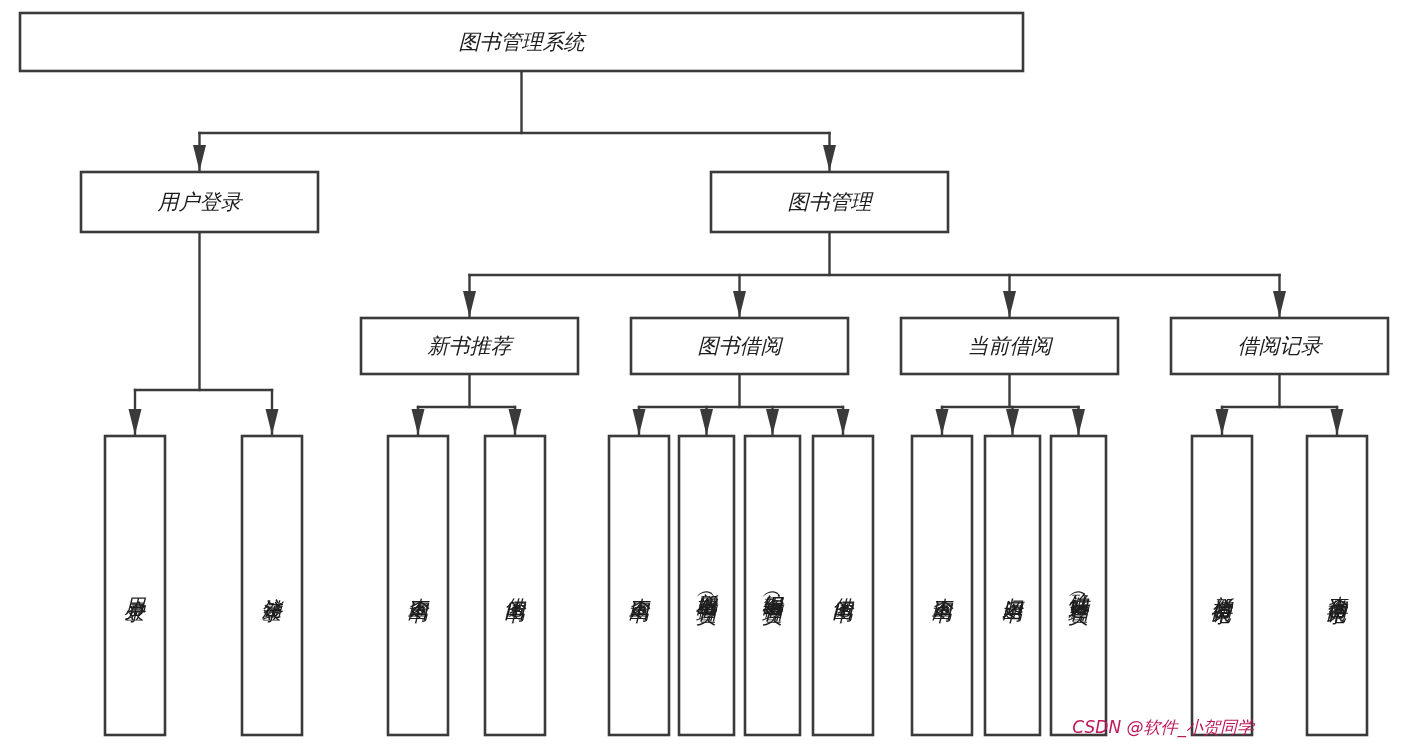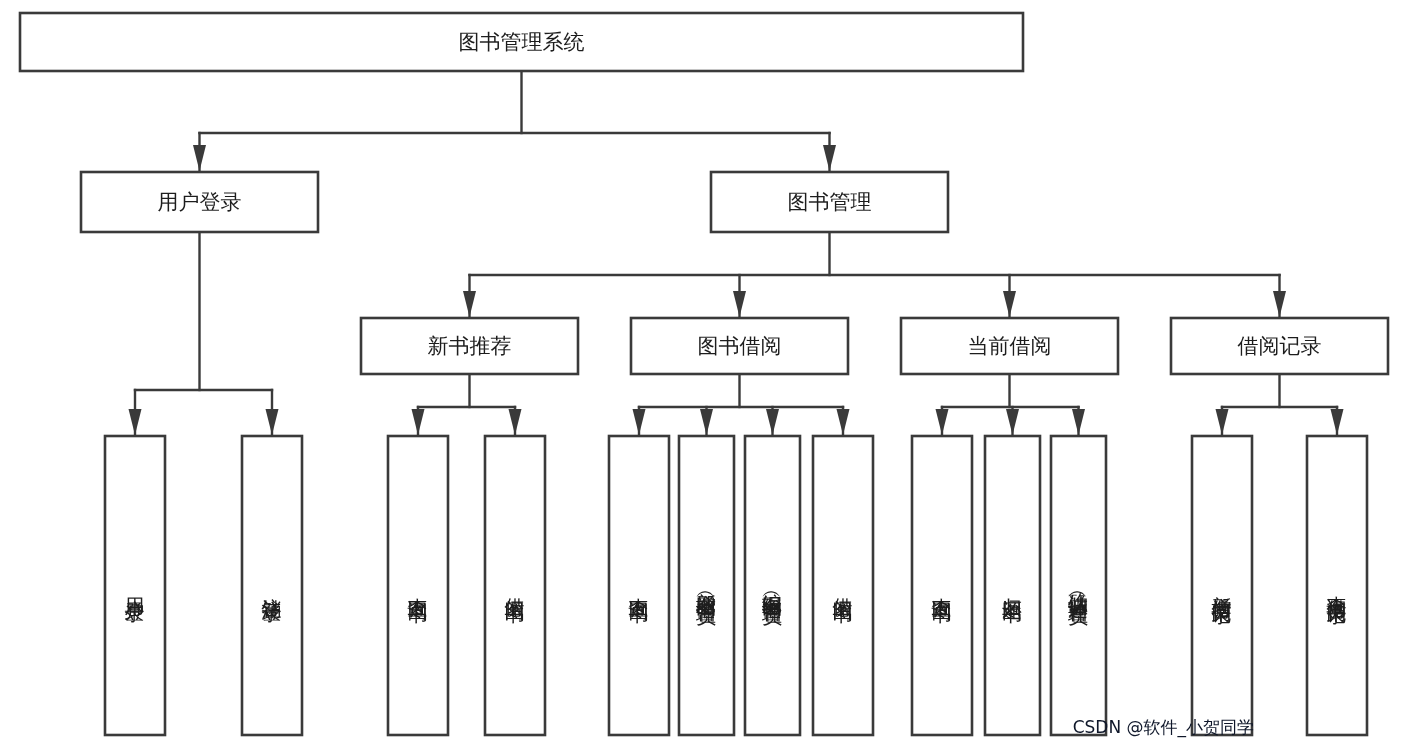--- a/index.html
+++ b/index.html
@@ -11,20 +11,21 @@
     width: 1405px;
     height: 747px;
     font-family: "DejaVu Sans", "Liberation Sans", sans-serif;
     overflow: hidden;
   }
   #diagram-root {
     position: relative;
     width: 1268px;
     height: 747px;
     background: #ffffff;
+    font-style: italic;
   }
   svg#flow-svg {
     position: absolute;
     left: 0;
     top: 0;
     width: 1405px;
     height: 747px;
     display: block;
   }
   .node-box {
@@ -63,21 +64,21 @@
     justify-content: center;
     white-space: nowrap;
     pointer-events: none;
   }
   .watermark {
     position: absolute;
     right: 14px;
     bottom: 8px;
     font-family: "DejaVu Sans", "Liberation Sans", sans-serif;
     font-size: 17px;
-    color: #0f172a;
+    color: #be185d;
     white-space: nowrap;
     user-select: none;
   }
 </style>
 </head>
 <body>
 
 <div id="diagram-root">
 
   <svg id="flow-svg" viewBox="0 0 1405 747">

